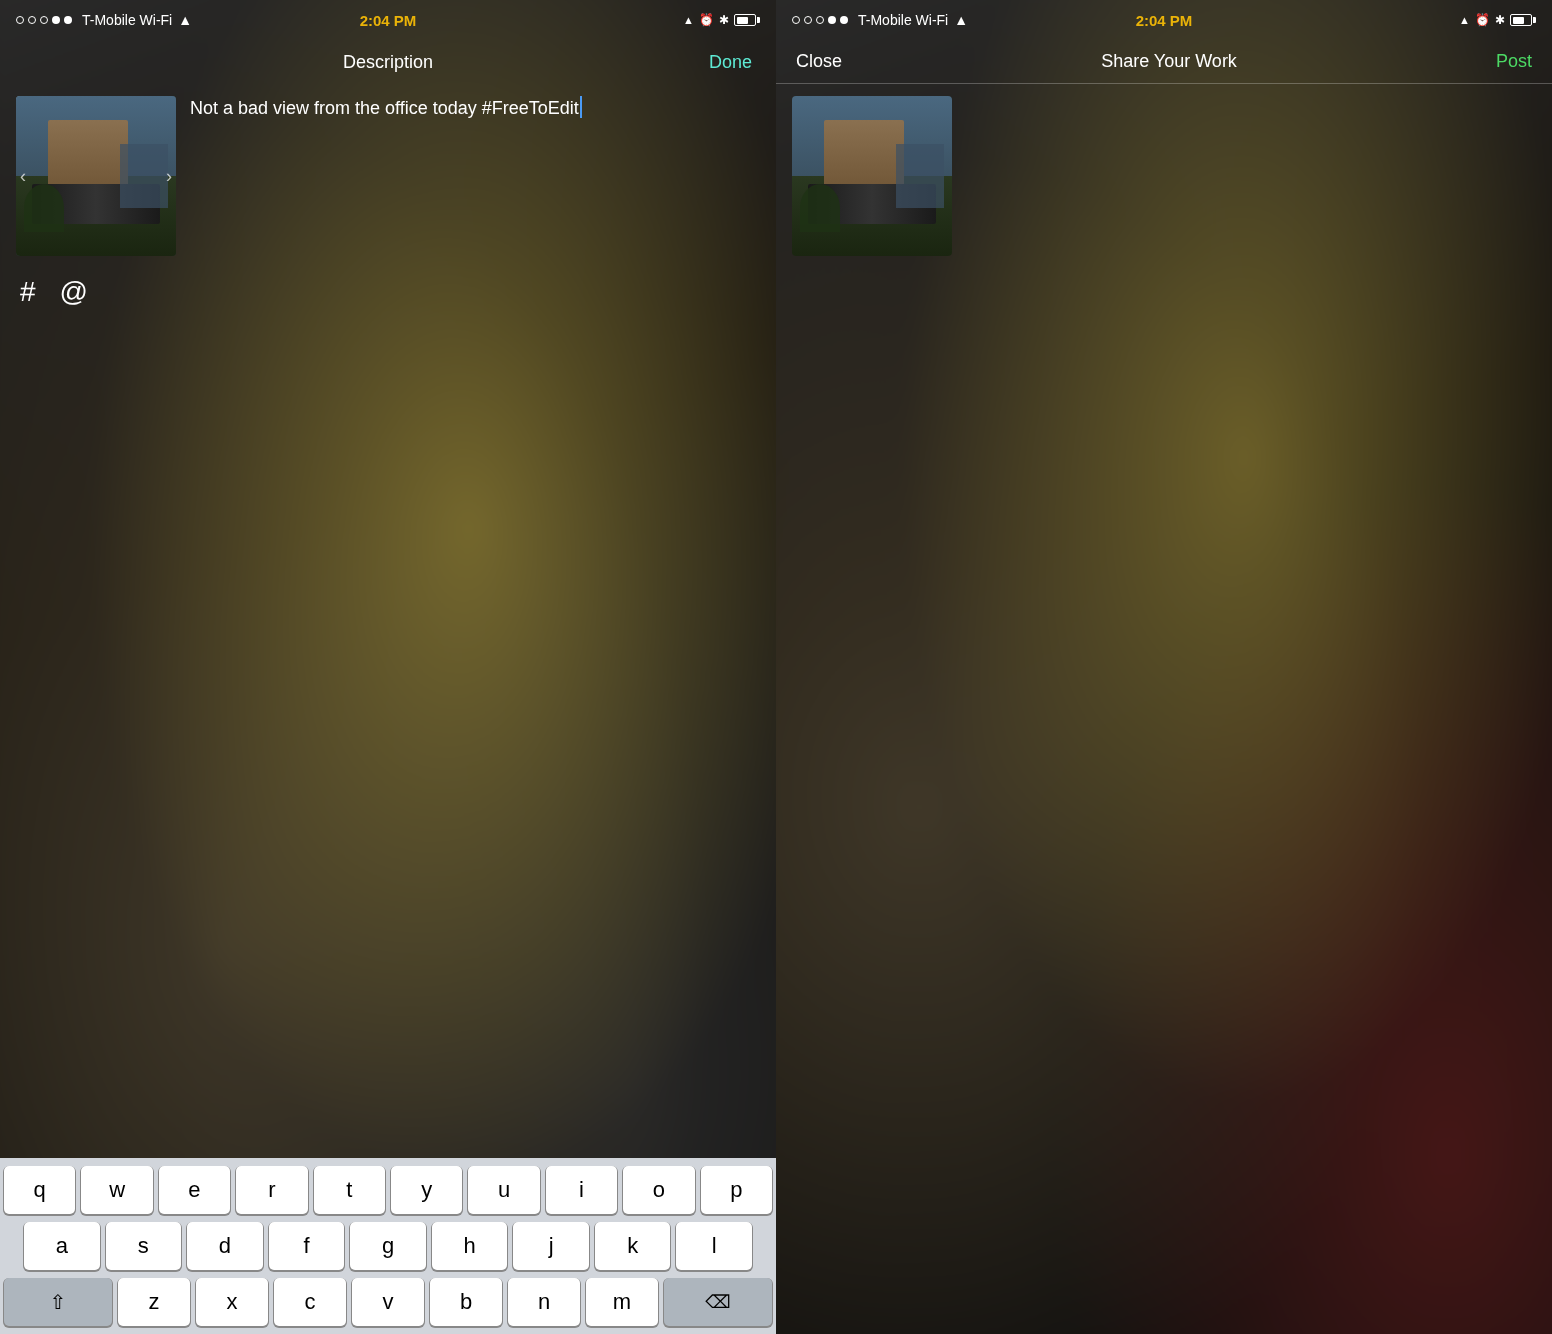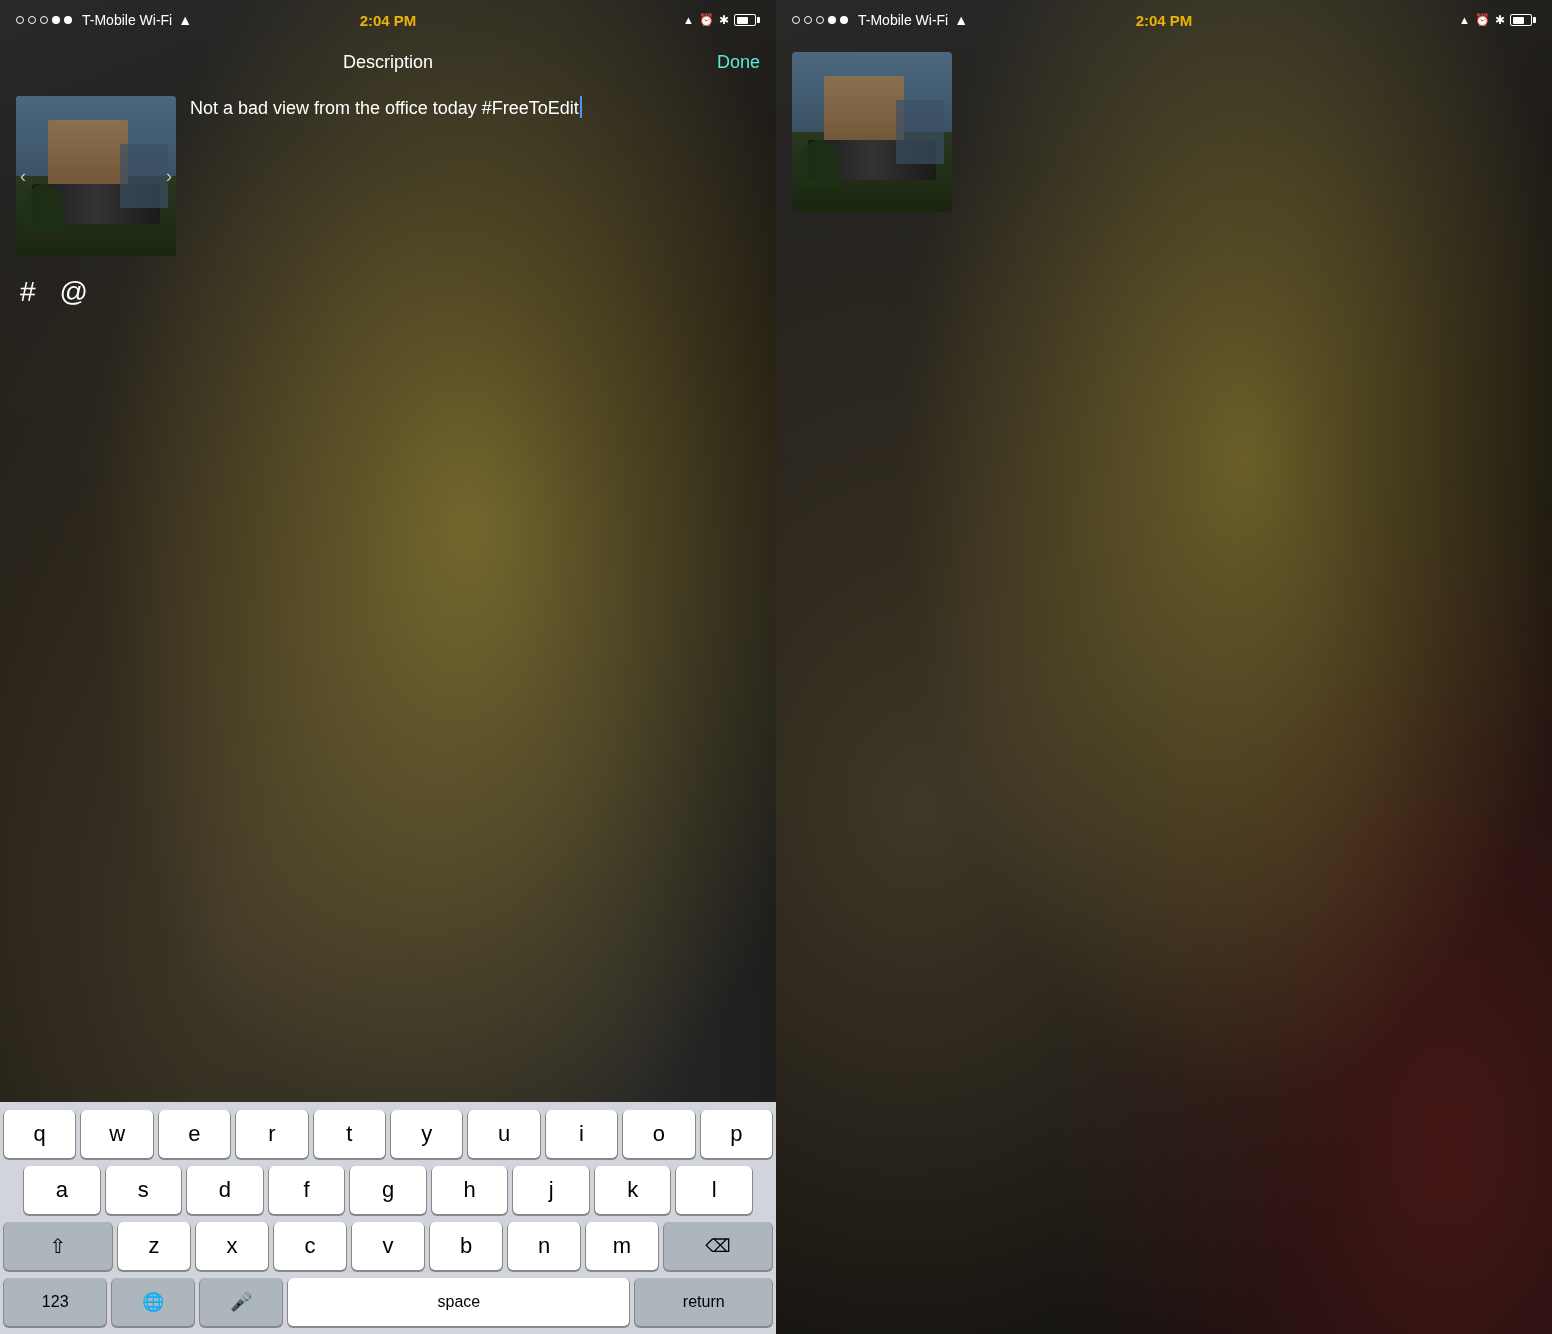--- a/index.html
+++ b/index.html
@@ -88,21 +88,21 @@
       font-size: 12px;
     }
 
     .left-nav {
       position: relative;
       z-index: 10;
       height: 44px;
       display: flex;
       align-items: center;
       justify-content: space-between;
-      padding: 0 16px;
+      padding: 0 24px;
     }
 
     .nav-title {
       color: white;
       font-size: 18px;
       font-weight: 400;
       position: absolute;
       left: 50%;
       transform: translateX(-50%);
     }
@@ -554,27 +554,20 @@
       <div class="kb-key">z</div>
       <div class="kb-key">x</div>
       <div class="kb-key">c</div>
       <div class="kb-key">v</div>
       <div class="kb-key">b</div>
       <div class="kb-key">n</div>
       <div class="kb-key">m</div>
       <div class="kb-key special backspace" style="font-size:18px;">⌫</div>
     </div>
 
-    <div class="kb-bottom-row">
-      <div class="kb-key special" style="flex:1.5;font-size:16px;">123</div>
-      <div class="kb-key special" style="flex:1.2;font-size:18px;">🌐</div>
-      <div class="kb-key special" style="flex:1.2;font-size:18px;">🎤</div>
-      <div class="kb-key space" style="font-size:16px;">space</div>
-      <div class="kb-key special" style="flex:2;font-size:16px;">return</div>
-    </div>
   </div>
 </div>
 
 <div class="right-panel">
   <div class="right-bg"></div>
 
   <div class="right-status-bar">
     <div class="status-left">
       <div class="dots">
         <div class="dot empty"></div>
@@ -593,20 +586,25 @@
       <span>✱</span>
       <div class="battery-icon">
         <div class="battery-body">
           <div class="battery-fill"></div>
         </div>
         <div class="battery-tip"></div>
       </div>
     </div>
   </div>
 
+  <div class="right-nav">
+    <span class="right-nav-close">Close</span>
+    <span class="right-nav-title">Share Your Work</span>
+    <span class="right-nav-post">Post</span>
+  </div>
 
   <div class="post-preview">
     <div class="right-thumb">
 
       <div style="width:100%;height:100%;position:relative;border-radius:4px;overflow:hidden;">
         <div style="position:absolute;top:0;left:0;right:0;height:55%;background:linear-gradient(180deg,#4a6880 0%,#3a5060 100%);"></div>
         <div style="position:absolute;bottom:0;left:0;right:0;height:50%;background:linear-gradient(180deg,#2a3820 0%,#1a2510 100%);"></div>
         <div style="position:absolute;top:15%;left:20%;width:50%;height:55%;background:linear-gradient(180deg,#8a7050 0%,#6a5030 100%);border-radius:2px;"></div>
         <div style="position:absolute;bottom:20%;left:10%;width:80%;height:25%;background:linear-gradient(90deg,#1a1a1a 0%,#333 50%,#1a1a1a 100%);border-radius:2px;"></div>
         <div style="position:absolute;top:30%;right:5%;width:30%;height:40%;background:rgba(60,80,100,0.7);"></div>

